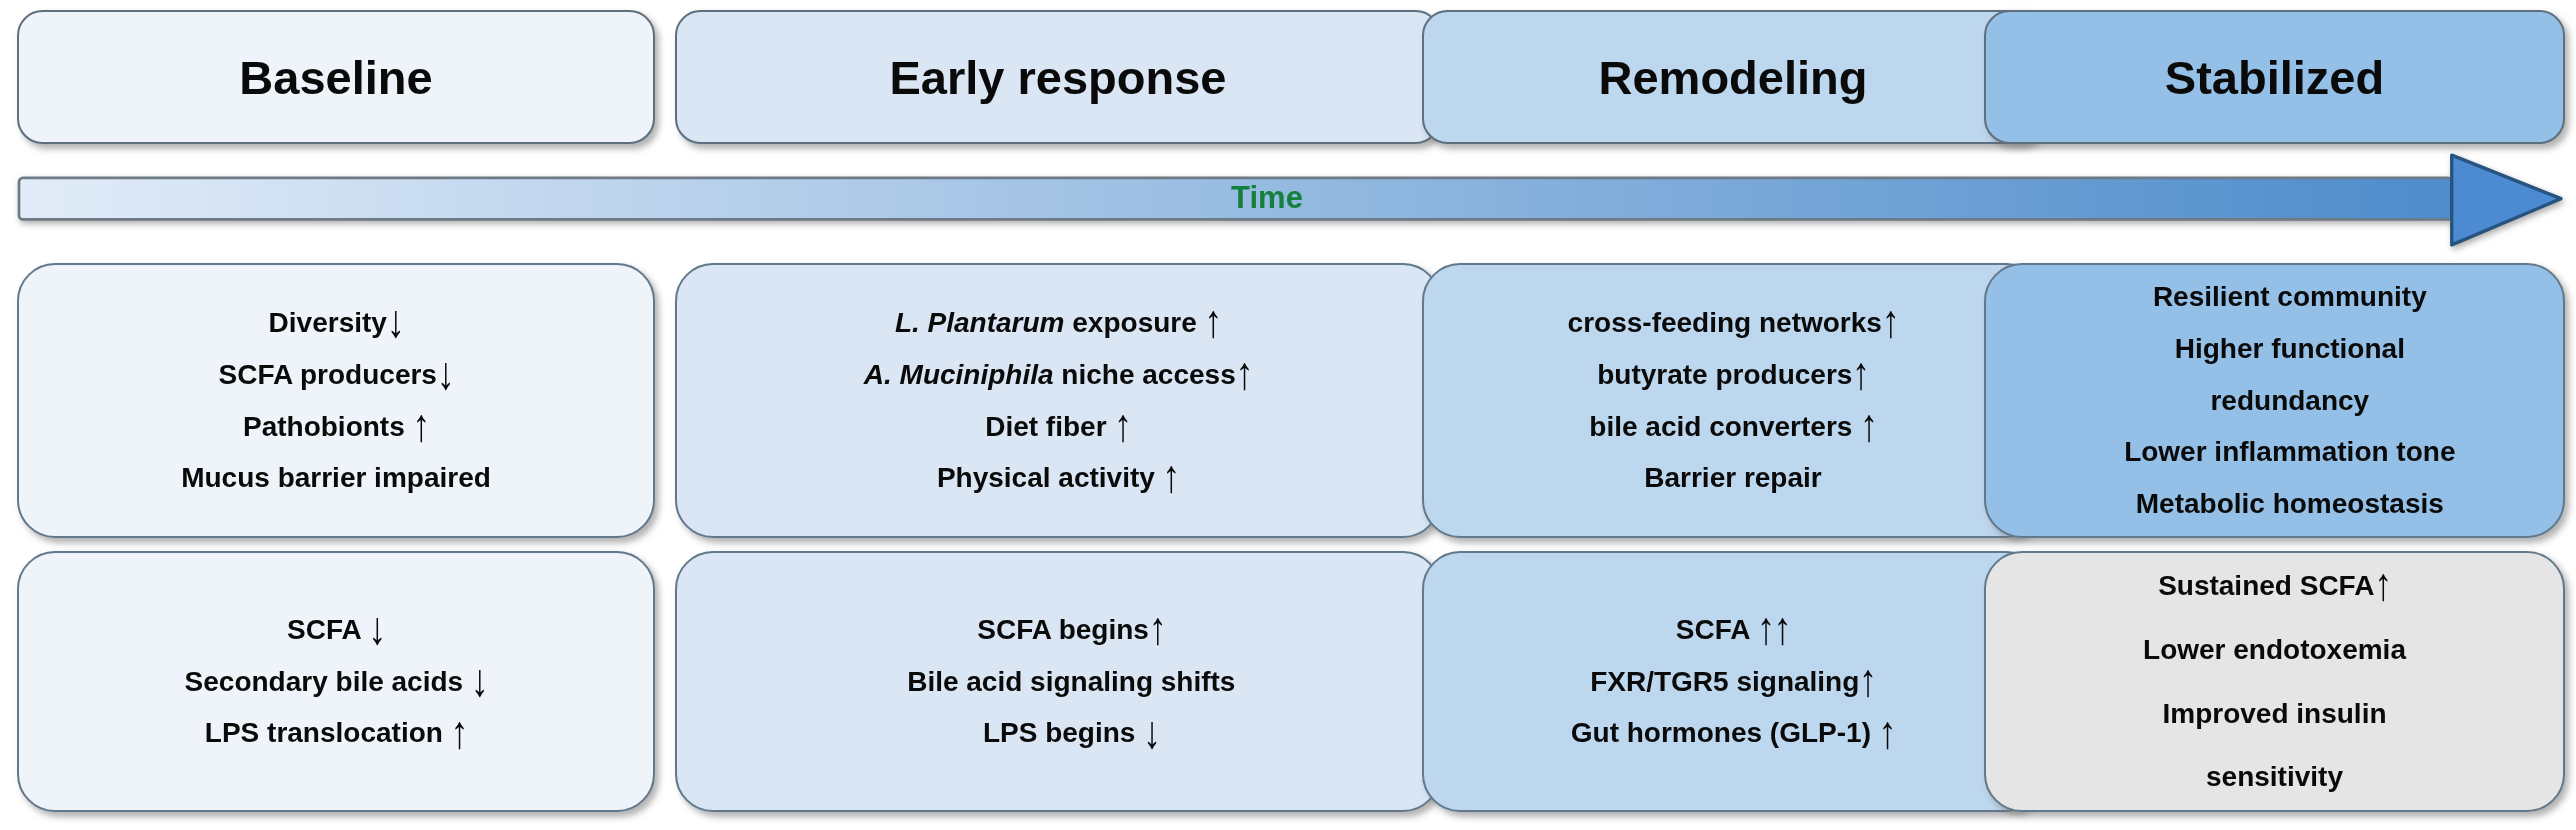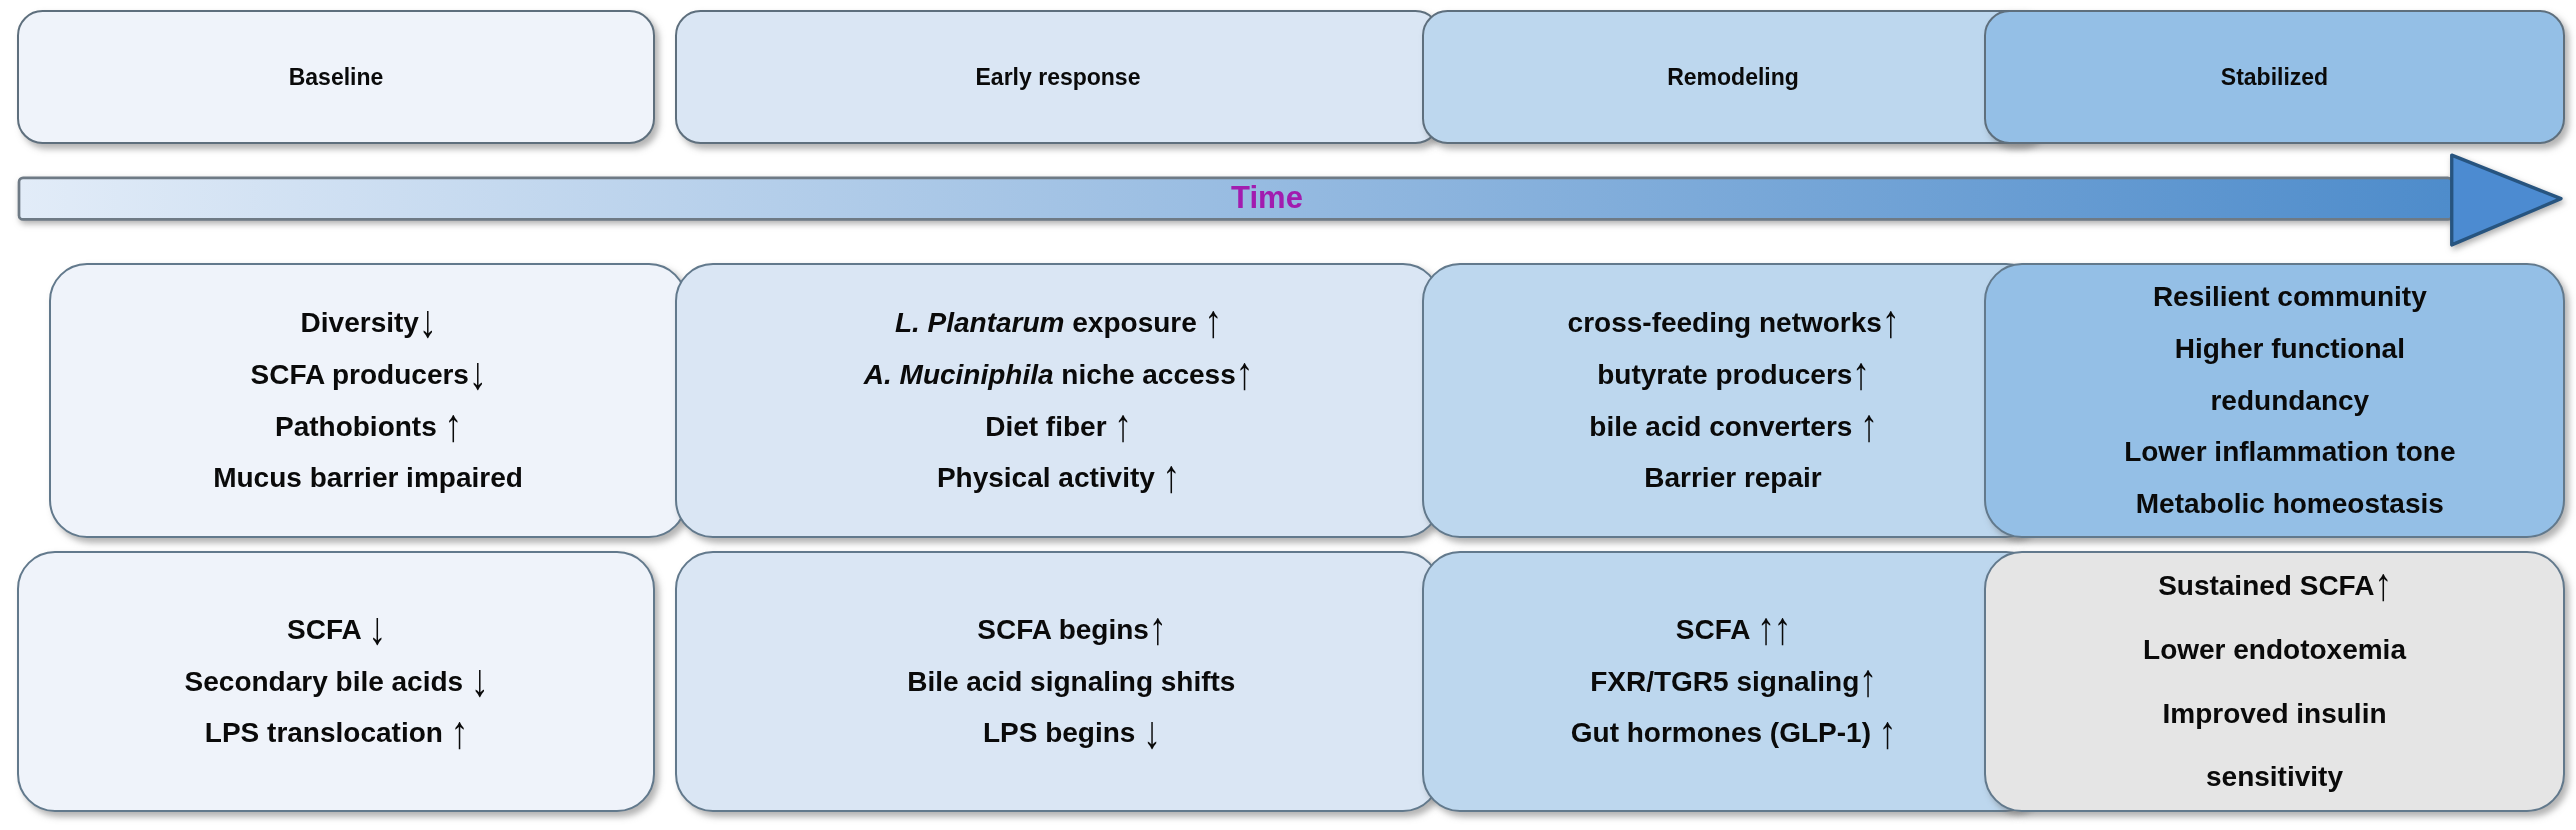--- a/index.html
+++ b/index.html
@@ -14,21 +14,21 @@
   
   .c1{left:17px;width:638px;}
   .c2{left:675px;width:766px;}
   .c3{left:1376px;width:622px;margin-left:46px;}
   .c4{left:1984px;width:581px;}
   
   .hdr{
     position:absolute;top:10px;height:134px;
     border:2.7px solid #5E6F7D;border-radius:25.5px;
     display:flex;align-items:center;justify-content:center;
-    font-size:23px;font-weight:bold;
+    font-size:47px;font-weight:bold;
     box-shadow:4px 4.7px 6px rgba(105,105,105,.50);
     box-sizing:border-box;
   }
   
   .box{
     position:absolute;
     border:2.7px solid #62798C;border-radius:38px;
     display:flex;flex-direction:column;align-items:center;justify-content:center;
     font-size:28px;font-weight:bold;text-align:center;line-height:1.85;
     box-shadow:4px 4.7px 6px rgba(105,105,105,.50);
@@ -79,24 +79,24 @@
     <svg width="2548" height="98" viewBox="0 0 3802 146">
       <defs>
         <linearGradient id="tgrad" x1="0" y1="0" x2="1" y2="0">
           <stop id="gs1" offset="0" stop-color="#E2ECF8"></stop>
           <stop id="gs2" offset="1" stop-color="#4E8CCB"></stop>
         </linearGradient>
       </defs>
       <rect id="time-bar-rect" x="3" y="40" width="3630" height="62" rx="6" fill="url(#tgrad)" stroke-width="4" stroke="#6E7A85"></rect>
       <polygon id="time-arrowhead" points="3633,6 3796,71 3633,140" stroke-width="5" stroke-linejoin="round" fill="#4C8BD1" stroke="#27547F"></polygon>
     </svg>
-    <div class="timelabel" style="color: #a21caf;">Time</div>
+    <div class="timelabel" style="color: #15803d;">Time</div>
   </div>
 
-  <div class="box c1 r1" style="background-color: rgb(239, 243, 250); margin-left: 32px;">
+  <div class="box c1 r1" style="background-color: rgb(239, 243, 250);">
       <div class="tline"><span>Diversity</span><span class="ar">↓</span></div>
       <div class="tline"><span>SCFA producers</span><span class="ar">↓</span></div>
       <div class="tline"><span>Pathobionts </span><span class="ar">↑</span></div>
       <div class="tline"><span>Mucus barrier impaired</span></div>
     </div>
   <div class="box c2 r1" style="background-color: rgb(218, 230, 244);">
       <div class="tline"><span class="it">L. Plantarum</span><span> exposure </span><span class="ar">↑</span></div>
       <div class="tline"><span class="it">A. Muciniphila</span><span> niche access</span><span class="ar">↑</span></div>
       <div class="tline"><span>Diet fiber </span><span class="ar">↑</span></div>
       <div class="tline"><span>Physical activity </span><span class="ar">↑</span></div>

